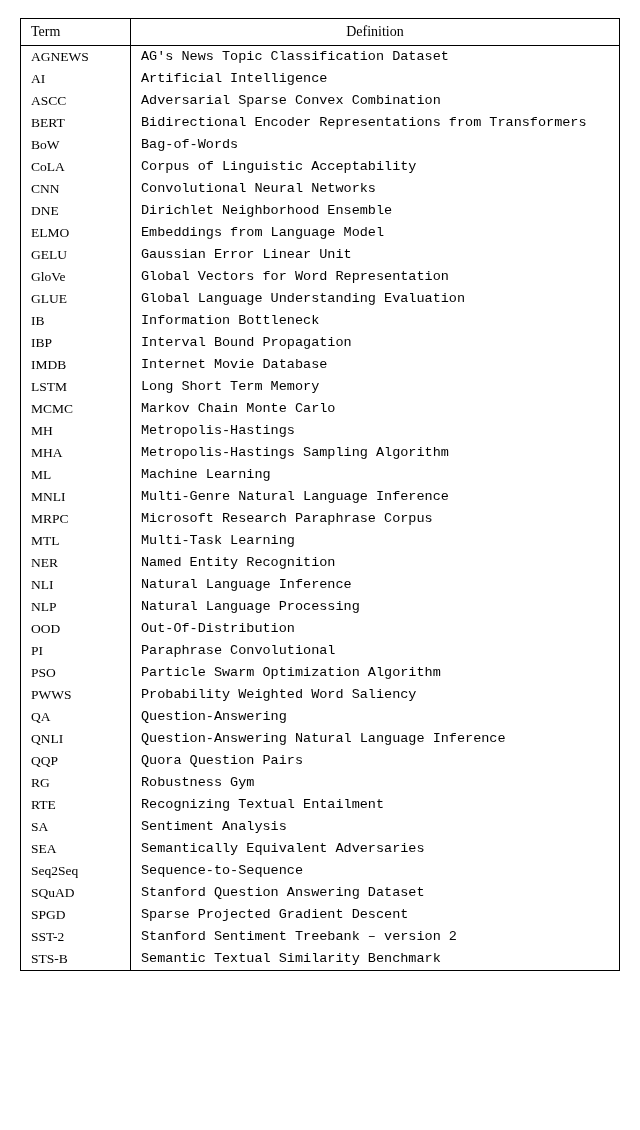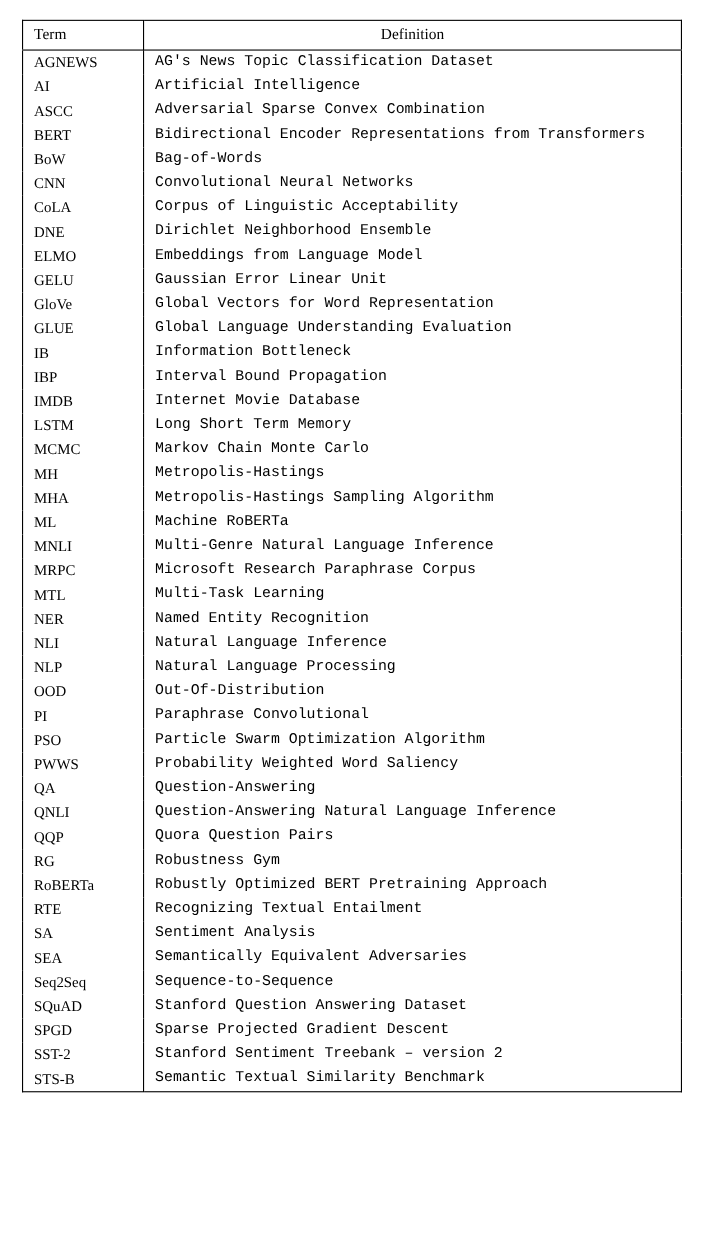--- a/index.html
+++ b/index.html
@@ -88,28 +88,28 @@
         </tr>
         <tr>
           <td class="term-cell">BERT</td>
           <td class="def-cell">Bidirectional Encoder Representations from Transformers</td>
         </tr>
         <tr>
           <td class="term-cell">BoW</td>
           <td class="def-cell">Bag-of-Words</td>
         </tr>
         <tr>
+          <td class="term-cell">CoLA</td>
+          <td class="def-cell">Corpus of Linguistic Acceptability</td>
+        </tr>
+        <tr>
           <td class="term-cell">CNN</td>
           <td class="def-cell">Convolutional Neural Networks</td>
         </tr>
         <tr>
-          <td class="term-cell">CoLA</td>
-          <td class="def-cell">Corpus of Linguistic Acceptability</td>
-        </tr>
-        <tr>
           <td class="term-cell">DNE</td>
           <td class="def-cell">Dirichlet Neighborhood Ensemble</td>
         </tr>
         <tr>
           <td class="term-cell">ELMO</td>
           <td class="def-cell">Embeddings from Language Model</td>
         </tr>
         <tr>
           <td class="term-cell">GELU</td>
           <td class="def-cell">Gaussian Error Linear Unit</td>
@@ -145,21 +145,21 @@
         <tr>
           <td class="term-cell">MH</td>
           <td class="def-cell">Metropolis-Hastings</td>
         </tr>
         <tr>
           <td class="term-cell">MHA</td>
           <td class="def-cell">Metropolis-Hastings Sampling Algorithm</td>
         </tr>
         <tr>
           <td class="term-cell">ML</td>
-          <td class="def-cell">Machine RoBERTa</td>
+          <td class="def-cell">Machine Learning</td>
         </tr>
         <tr>
           <td class="term-cell">MNLI</td>
           <td class="def-cell">Multi-Genre Natural Language Inference</td>
         </tr>
         <tr>
           <td class="term-cell">MRPC</td>
           <td class="def-cell">Microsoft Research Paraphrase Corpus</td>
         </tr>
         <tr>
@@ -202,24 +202,20 @@
           <td class="term-cell">QNLI</td>
           <td class="def-cell">Question-Answering Natural Language Inference</td>
         </tr>
         <tr>
           <td class="term-cell">QQP</td>
           <td class="def-cell">Quora Question Pairs</td>
         </tr>
         <tr>
           <td class="term-cell">RG</td>
           <td class="def-cell">Robustness Gym</td>
-        </tr>
-        <tr>
-          <td class="term-cell">RoBERTa</td>
-          <td class="def-cell">Robustly Optimized BERT Pretraining Approach</td>
         </tr>
         <tr>
           <td class="term-cell">RTE</td>
           <td class="def-cell">Recognizing Textual Entailment</td>
         </tr>
         <tr>
           <td class="term-cell">SA</td>
           <td class="def-cell">Sentiment Analysis</td>
         </tr>
         <tr>

